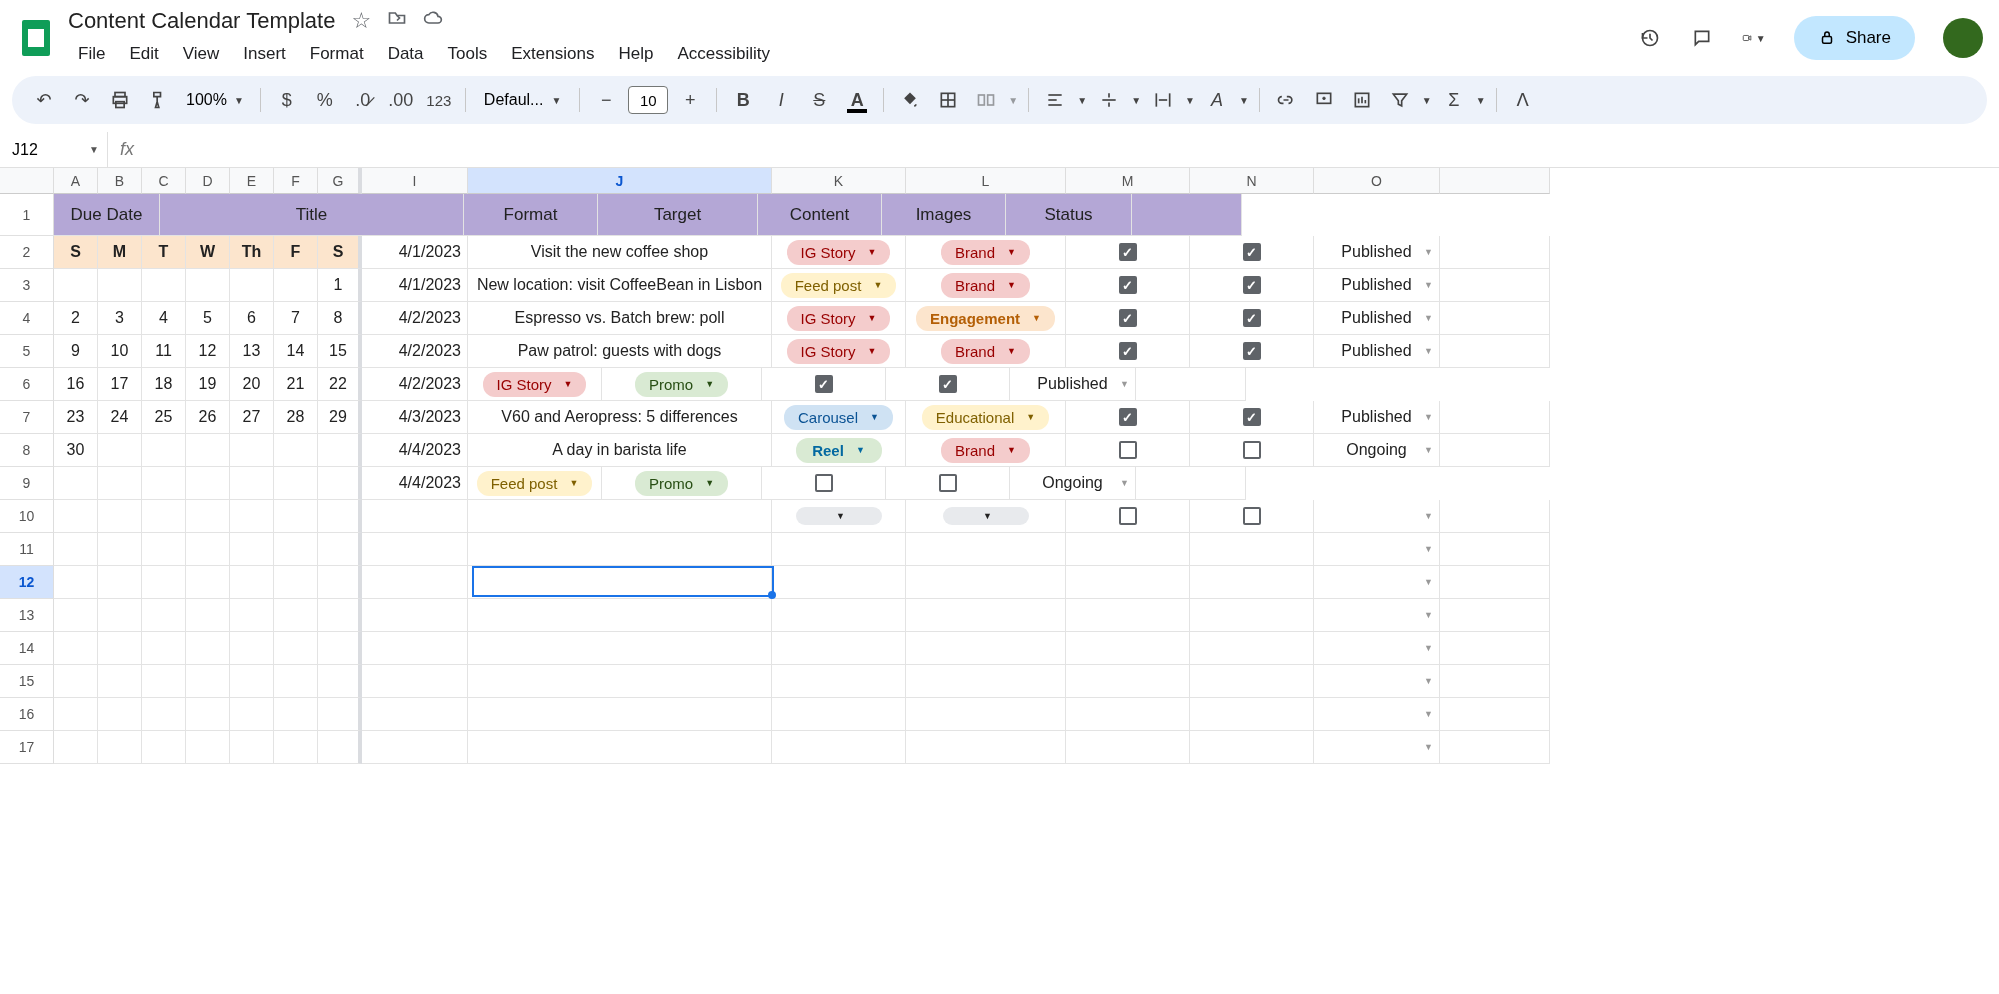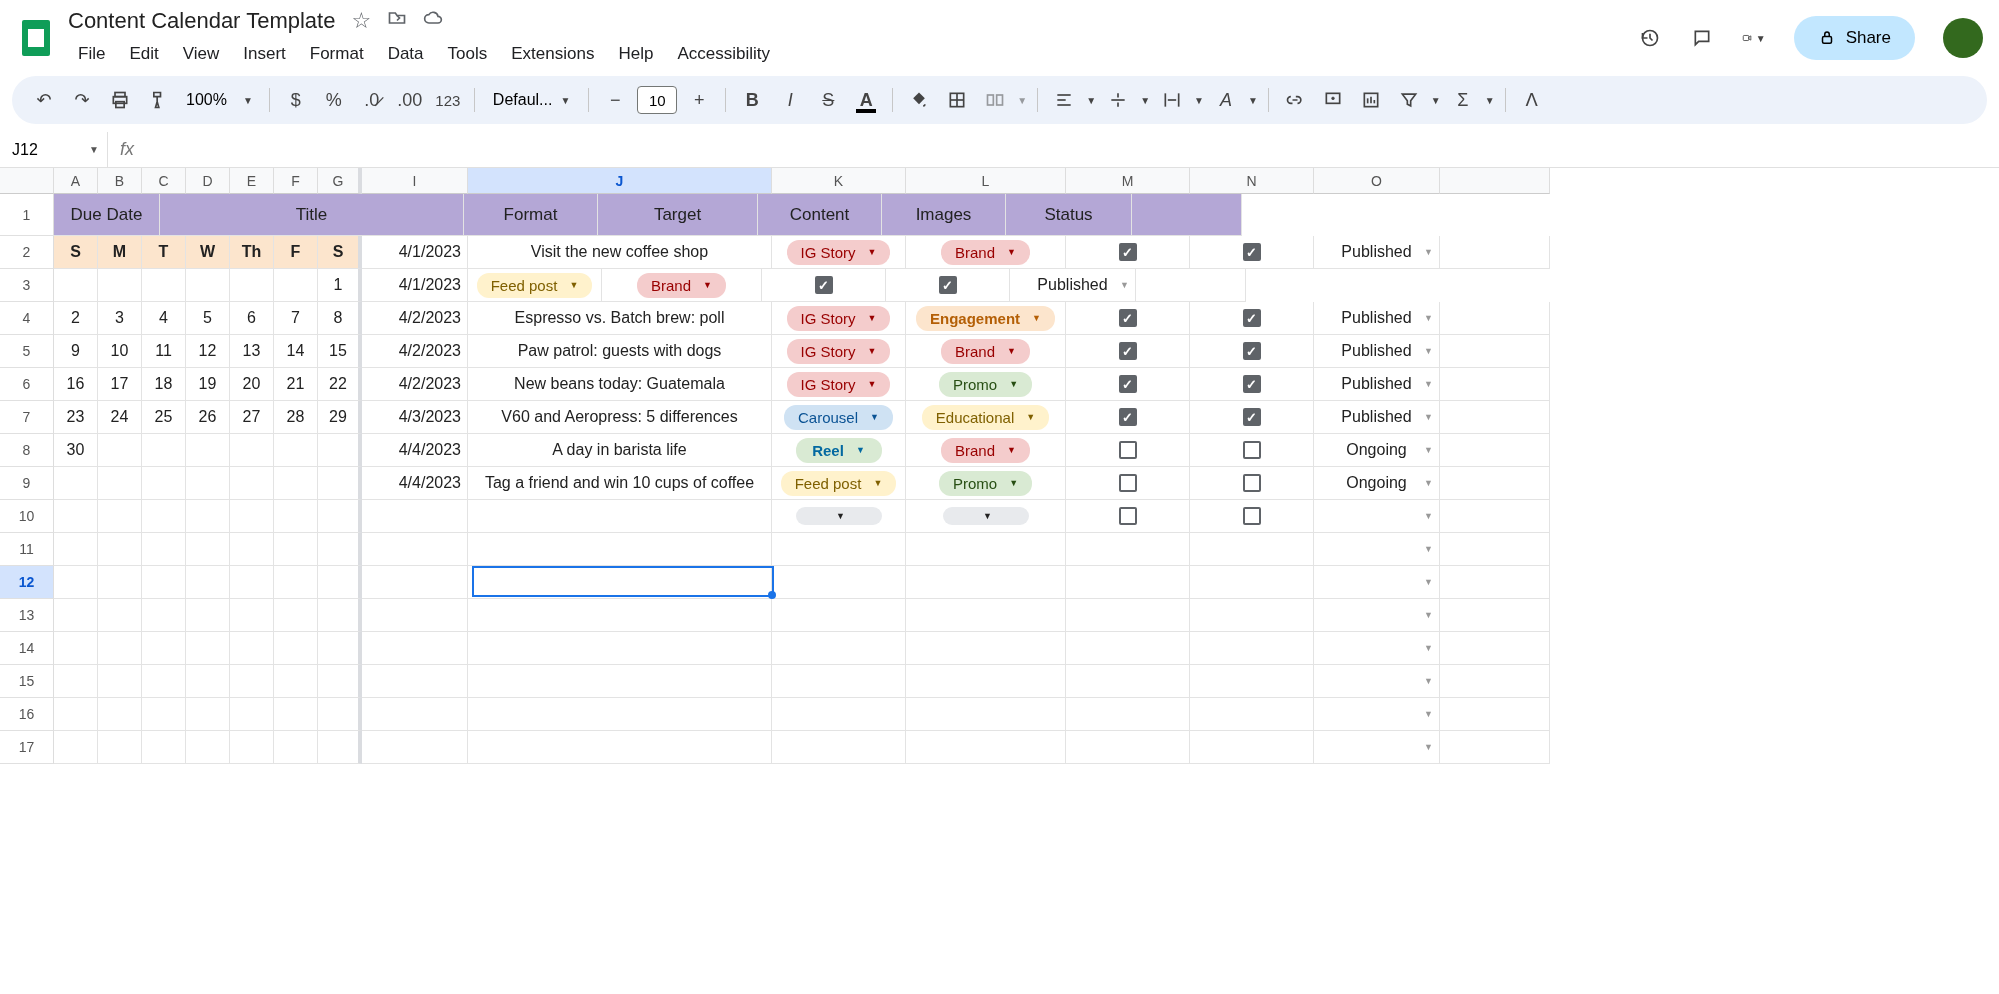--- a/index.html
+++ b/index.html
@@ -17,21 +17,21 @@
 .menubar span { padding: 4px 10px; font-size: 17px; color: #202124; cursor: pointer; border-radius: 4px; }
 
 .header-right { display: flex; align-items: center; gap: 28px; }
 .hr-icon { width: 24px; height: 24px; color: #444; cursor: pointer; display:flex; align-items:center; justify-content:center; }
 .share-btn { background: #c2e7ff; border-radius: 40px; padding: 12px 24px; display: flex; align-items: center; gap: 10px; font-size: 17px; font-weight: 500; cursor: pointer; }
 .avatar { width: 40px; height: 40px; border-radius: 50%; background: #33691e; cursor: pointer; }
 
 .toolbar { display: flex; align-items: center; gap: 6px; padding: 4px 16px; background: #edf2fa; border-radius: 40px; margin: 0 12px 8px; height: 48px; }
 .tb-btn { width: 32px; height: 32px; display: flex; align-items: center; justify-content: center; cursor: pointer; color: #444; border-radius: 4px; font-size:18px; }
 .tb-sep { width: 1px; height: 24px; background: #c7c7c7; margin: 0 4px; }
-.zoom { display: flex; align-items: center; gap: 16px; cursor: pointer; padding: 0 6px; font-size:16px; }
+.zoom { display: flex; align-items: center; gap: 7px; cursor: pointer; padding: 0 6px; font-size:16px; }
 .font-sel { display: flex; align-items: center; gap: 8px; cursor: pointer; padding: 0 8px; min-width:90px; font-size:16px; }
 .fsize-box { border: 1px solid #747775; border-radius: 4px; width: 40px; height: 28px; text-align: center; font-size: 15px; }
 .tb-caret { font-size: 10px; color: #444; }
 .text-color-a { position:relative; font-weight:bold; }
 .text-color-a::after { content:""; position:absolute; bottom:3px; left:6px; right:6px; height:4px; background:#000; }
 
 .namebox-row { display: flex; align-items: center; border-bottom: 1px solid #e0e0e0; height: 36px; }
 .namebox { width: 108px; border-right: 1px solid #e0e0e0; height: 100%; display: flex; align-items: center; padding: 0 12px; font-size: 16px; position: relative; }
 .namebox .caret { position: absolute; right: 8px; font-size: 10px; color: #555; }
 .fx { padding: 0 12px; font-style: italic; color: #777; font-size:18px; }
@@ -350,20 +350,21 @@
         </div>
         <div class="data-row">
           <div class="cell " style="width: 44px;"></div>
           <div class="cell " style="width: 44px;"></div>
           <div class="cell " style="width: 44px;"></div>
           <div class="cell " style="width: 44px;"></div>
           <div class="cell " style="width: 44px;"></div>
           <div class="cell " style="width: 44px;"></div>
           <div class="cell cal-border" style="width: 44px;">1</div>
           <div class="cell right" style="width: 106px;">4/1/2023</div>
+          <div class="cell " style="width: 304px;">New location: visit CoffeeBean in Lisbon</div>
           <div class="cell " style="width: 134px;">
             <span class="chip chip-feed">Feed post<span class="chip-caret">▼</span></span>
           </div>
           <div class="cell " style="width: 160px;">
             <span class="chip chip-brand">Brand<span class="chip-caret">▼</span></span>
           </div>
           <div class="cell " style="width: 124px;">
             <span class="checkbox checked"></span>
           </div>
           <div class="cell " style="width: 124px;">
@@ -424,21 +425,20 @@
         </div>
         <div class="data-row">
           <div class="cell " style="width: 44px;">16</div>
           <div class="cell " style="width: 44px;">17</div>
           <div class="cell " style="width: 44px;">18</div>
           <div class="cell " style="width: 44px;">19</div>
           <div class="cell " style="width: 44px;">20</div>
           <div class="cell " style="width: 44px;">21</div>
           <div class="cell cal-border" style="width: 44px;">22</div>
           <div class="cell right" style="width: 106px;">4/2/2023</div>
-          <div class="cell " style="width: 304px;">New beans today: Guatemala</div>
           <div class="cell " style="width: 134px;">
             <span class="chip chip-ig">IG Story<span class="chip-caret">▼</span></span>
           </div>
           <div class="cell " style="width: 160px;">
             <span class="chip chip-promo">Promo<span class="chip-caret">▼</span></span>
           </div>
           <div class="cell " style="width: 124px;">
             <span class="checkbox checked"></span>
           </div>
           <div class="cell " style="width: 124px;">
@@ -499,21 +499,20 @@
         </div>
         <div class="data-row">
           <div class="cell " style="width: 44px;"></div>
           <div class="cell " style="width: 44px;"></div>
           <div class="cell " style="width: 44px;"></div>
           <div class="cell " style="width: 44px;"></div>
           <div class="cell " style="width: 44px;"></div>
           <div class="cell " style="width: 44px;"></div>
           <div class="cell cal-border" style="width: 44px;"></div>
           <div class="cell right" style="width: 106px;">4/4/2023</div>
-          <div class="cell " style="width: 304px;">Tag a friend and win 10 cups of coffee</div>
           <div class="cell " style="width: 134px;">
             <span class="chip chip-feed">Feed post<span class="chip-caret">▼</span></span>
           </div>
           <div class="cell " style="width: 160px;">
             <span class="chip chip-promo">Promo<span class="chip-caret">▼</span></span>
           </div>
           <div class="cell " style="width: 124px;">
             <span class="checkbox"></span>
           </div>
           <div class="cell " style="width: 124px;">

